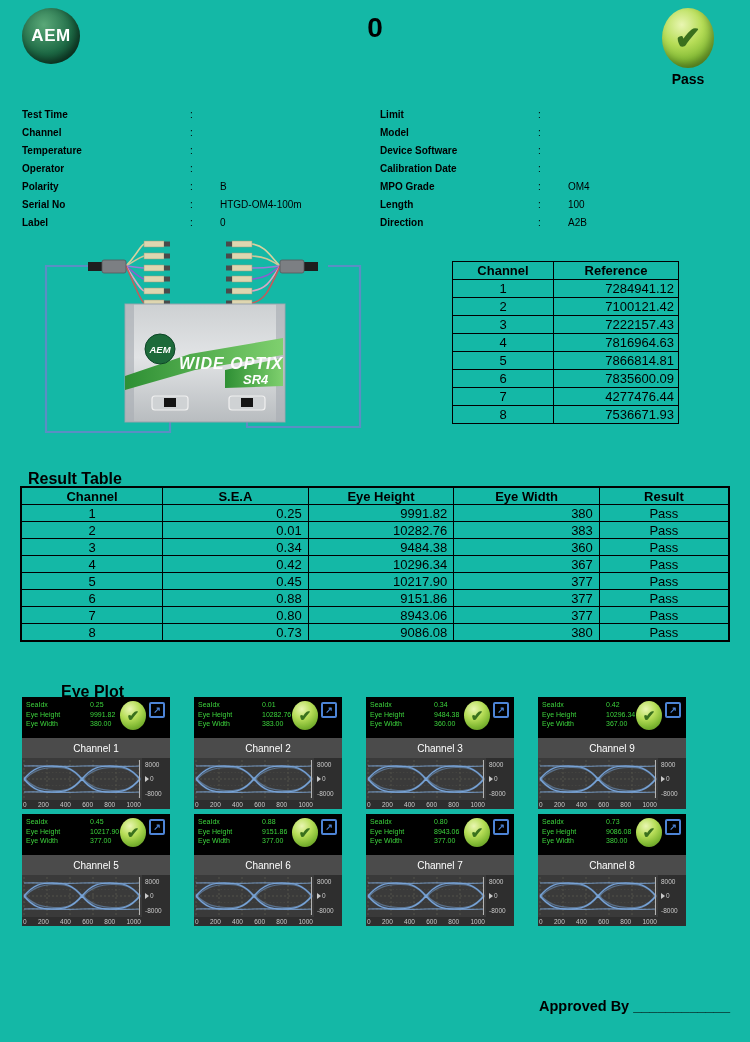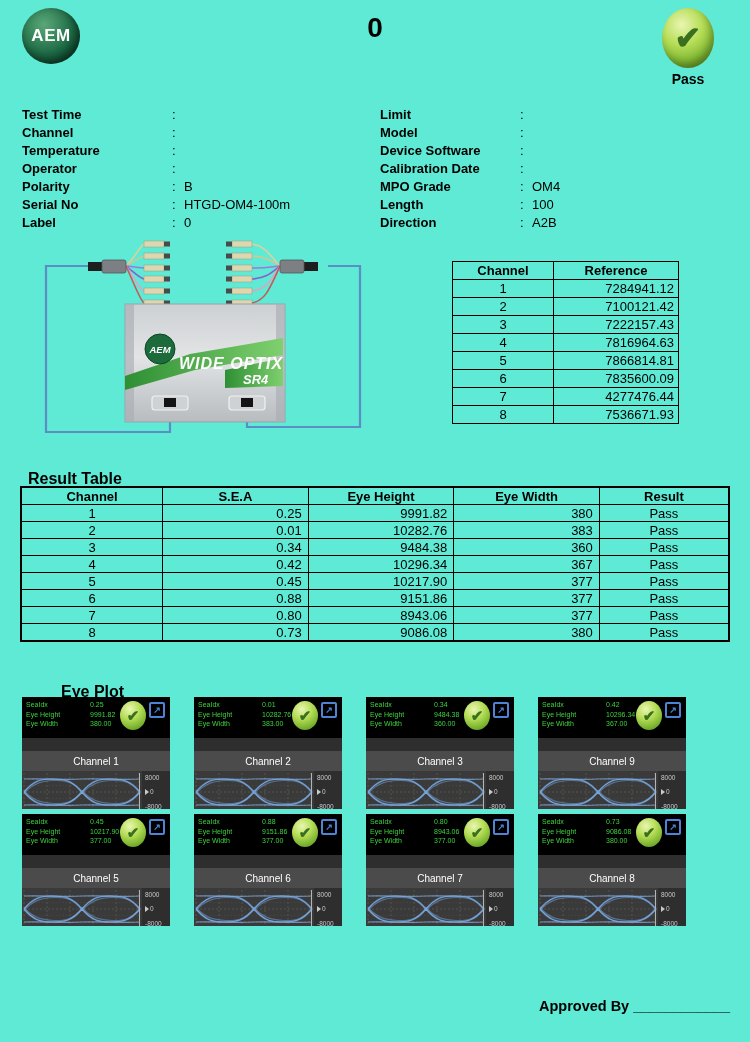--- a/index.html
+++ b/index.html
@@ -1,36 +1,36 @@
 <!DOCTYPE html>
 <html><head>
 <meta charset="utf-8">
 <style>
   html,body{margin:0;padding:0;background:#fff;}
-  .page{position:relative;width:750px;height:1042px;background:#5eead4;overflow:hidden;
+  .page{position:relative;width:750px;height:1042px;background:#14b8a6;overflow:hidden;
         font-family:"Liberation Sans",sans-serif;color:#000;}
 
   
   .logo{position:absolute;left:22px;top:8px;width:58px;height:56px;border-radius:50%;
         background:radial-gradient(circle at 38% 30%, #5aa878 0%, #1d6a45 55%, #0a3b26 95%);
         display:flex;align-items:center;justify-content:center;box-shadow:inset -3px -4px 8px rgba(0,0,0,.45);}
   .logo span{color:#fff;font-weight:bold;font-size:17px;letter-spacing:.5px;}
   .doc-title{position:absolute;top:12px;left:0;right:0;text-align:center;font-size:28px;font-weight:bold;}
   .pass-badge{position:absolute;right:32px;top:8px;width:60px;text-align:center;}
   .check-ball{width:52px;height:60px;margin:0 auto;border-radius:50%;
         background:radial-gradient(circle at 38% 28%, #e9f6b2 0%, #b6dd57 38%, #80b833 68%, #4f831a 100%);
         display:flex;align-items:center;justify-content:center;box-shadow:inset -3px -5px 7px rgba(0,0,0,.25);}
   .check-ball span{font-size:32px;font-weight:bold;color:#3a701d;line-height:1;}
   .pass-label{font-weight:bold;font-size:14px;margin-top:3px;}
 
   
   .info{position:absolute;top:106px;left:22px;width:706px;display:flex;}
   .info-col{width:358px;}
   .info-col.right{width:348px;}
-  .info-row{display:flex;height:18px;font-size:13px;line-height:17px;}
+  .info-row{display:flex;height:18px;font-size:10px;line-height:17px;gap:18px;}
   .info-col.left  .info-label{width:150px;font-weight:bold;}
   .info-col.right .info-label{width:140px;font-weight:bold;}
   .info-colon{width:12px;}
   .info-value{}
 
   
   .figure{position:absolute;left:30px;top:238px;width:345px;height:207px;}
 
   
   .ref-table{position:absolute;left:452px;top:261px;border-collapse:collapse;font-size:13px;}
@@ -61,21 +61,21 @@
   .stat-row{display:flex;font-size:7px;line-height:9.5px;color:#3cd33c;}
   .stat-label{width:64px;}
   .stat-value{}
   .panel-check{position:absolute;top:4px;right:24px;width:26px;height:29px;border-radius:50%;
         background:radial-gradient(circle at 38% 28%, #e9f6b2 0%, #b6dd57 38%, #80b833 68%, #4f831a 100%);
         display:flex;align-items:center;justify-content:center;z-index:2;}
   .panel-check span{font-size:15px;font-weight:bold;color:#3a701d;line-height:1;}
   .panel-expand{position:absolute;top:5px;right:5px;width:12px;height:12px;border:2px solid #4d84d6;
         border-radius:2px;color:#4d84d6;font-size:9px;font-weight:bold;display:flex;
         align-items:center;justify-content:center;z-index:3;cursor:pointer;}
-  .panel-body{height:74px;background:#2e2e2e;padding-top:13px;}
+  .panel-body{height:74px;background:#2e2e2e;padding-top:0;}
   .panel-title{height:20px;background:#4b4b4b;color:#fff;font-size:10px;display:flex;
         align-items:center;justify-content:center;}
   .chart-row{display:flex;height:42px;}
   .chart-svg{width:120px;height:42px;background:#3a3a3a;display:block;}
   .y-axis{width:26px;position:relative;color:#c9c9c9;font-size:6.5px;line-height:7px;}
   .yt{position:absolute;left:3px;}
   .yt-top{top:3px;} .yt-bot{bottom:3px;}
   .yt-mid{top:17px;display:flex;align-items:center;}
   .yt-mid .tri{width:0;height:0;border-top:3px solid transparent;border-bottom:3px solid transparent;
         border-left:4px solid #c9c9c9;margin-right:1px;}

